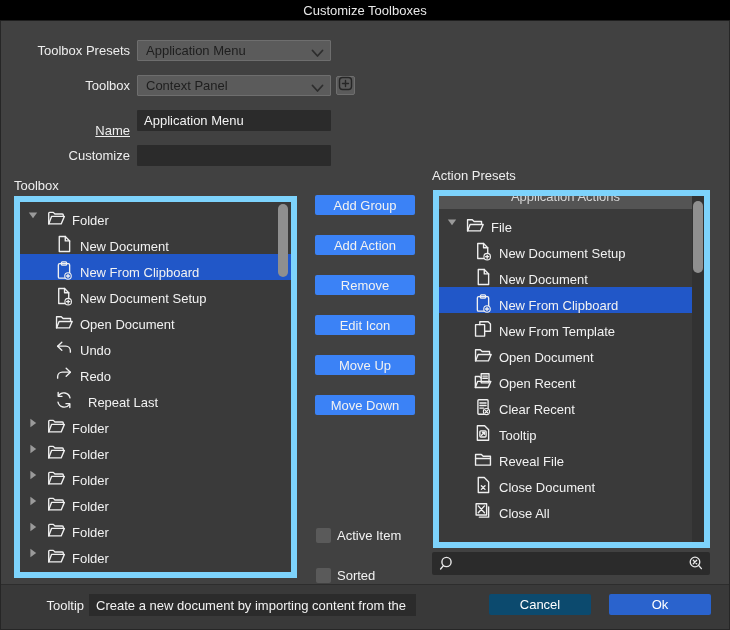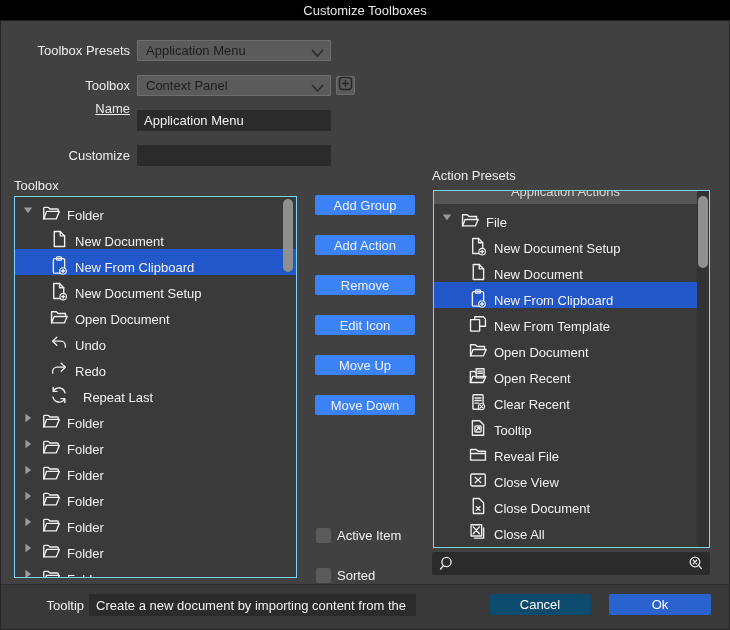--- a/index.html
+++ b/index.html
@@ -21,21 +21,21 @@
   .dropdown .chev { width:13px; height:9px; flex:0 0 auto; }
   .textinput { position:absolute; width:194px; height:21px; background:#2b2b2b; border:none; outline:none;
                color:#f2f2f2; font-size:13px; font-family:inherit; padding:0 7px; border-radius:1px; }
   .plusbtn { position:absolute; width:19px; height:19px; background:#5b5b5b; border:1px solid #6e6e6e;
              border-radius:2px; display:flex; align-items:center; justify-content:center; }
 
   
   .seclabel { position:absolute; font-size:13px; color:#eeeeee; }
 
   
-  .panel { position:absolute; background:#3a3a3a; border:1px solid #7dd3fc; overflow:hidden; }
+  .panel { position:absolute; background:#3a3a3a; border:6px solid #7dd3fc; overflow:hidden; }
   #toolbox-panel { left:14px; top:196px; width:283px; height:382px; }
   #presets-panel { left:433px; top:190px; width:277px; height:358px; }
   .tree-row { height:26px; display:flex; align-items:flex-end; font-size:13px; white-space:nowrap; }
   .tree-row.selected { background:#2157c8; }
   .narrow .tree-row, .narrow .group-header { width:calc(100% - 12px); }
   .expander { width:18px; height:26px; display:flex; align-items:center; justify-content:flex-start; flex:0 0 auto; }
   .tree-icon { width:20px; height:20px; margin-right:6px; flex:0 0 auto; display:flex; align-items:center; justify-content:center; }
   .tree-icon svg { display:block; }
   .tree-label { color:#f2f2f2; }
   .badge-bg { fill:#3a3a3a; }
@@ -107,21 +107,21 @@
   </div>
   <div class="plusbtn" style="left:336px;top:76px;">
     <span>
       <svg width="15" height="15" viewBox="0 0 15 15">
           <rect x="1.5" y="1.5" width="12" height="12" rx="3" fill="none" stroke="#262626" stroke-width="1.4"></rect>
           <path d="M7.5 4.5 v6 M4.5 7.5 h6" stroke="#262626" stroke-width="1.4" stroke-linecap="round"></path>
         </svg>
     </span>
   </div>
 
-  <div class="flabel" style="left:0;top:98px;width:130px;text-decoration:underline;">Name</div>
+  <div class="flabel" style="left:0;top:120px;width:130px;text-decoration:underline;">Name</div>
   <input class="textinput" style="left: 137px; top: 110px;" value="Application Menu">
 
   <div class="flabel" style="left:0;top:145px;width:130px;">Customize</div>
   <input class="textinput" style="left: 137px; top: 145px;" value="">
 
   <div class="seclabel" style="left:14px;top:178px;">Toolbox</div>
   <div class="panel" id="toolbox-panel">
     <div id="toolbox-list">
         <div class="tree-row" style="padding-left: 8px;">
           <span class="expander">
@@ -433,29 +433,20 @@
             <svg width="20" height="20" viewBox="0 0 22 22">
               <path fill="none" stroke="#f0f0f0" stroke-width="1.5" stroke-linecap="round" stroke-linejoin="round" d="M2.8 17.8 V6 h6.4 l2 2 h8 v9.8 z"></path>
               <path fill="none" stroke="#f0f0f0" stroke-width="1.5" stroke-linecap="round" stroke-linejoin="round" d="M2.8 10.5 h16.4"></path>
             </svg>
           </span>
           <span class="tree-label">Reveal File</span>
         </div>
         <div class="tree-row" style="padding-left: 34px;">
           <span class="tree-icon">
             <svg width="20" height="20" viewBox="0 0 22 22">
-              <rect fill="none" stroke="#f0f0f0" stroke-width="1.5" stroke-linecap="round" stroke-linejoin="round" x="3" y="4.4" width="16" height="13.2" rx="1.6"></rect>
-              <path fill="none" stroke="#f0f0f0" stroke-width="1.5" stroke-linecap="round" stroke-linejoin="round" d="M8 8.2 l6 5.6 M14 8.2 l-6 5.6"></path>
-            </svg>
-          </span>
-          <span class="tree-label">Close View</span>
-        </div>
-        <div class="tree-row" style="padding-left: 34px;">
-          <span class="tree-icon">
-            <svg width="20" height="20" viewBox="0 0 22 22">
               <path fill="none" stroke="#f0f0f0" stroke-width="1.5" stroke-linecap="round" stroke-linejoin="round" d="M5.8 2.8 h6.6 l4.8 4.8 v11.6 H5.8 z"></path>
               <path fill="none" stroke="#f0f0f0" stroke-width="1.5" stroke-linecap="round" stroke-linejoin="round" d="M9.2 11.8 l4 4 M13.2 11.8 l-4 4"></path>
             </svg>
           </span>
           <span class="tree-label">Close Document</span>
         </div>
         <div class="tree-row" style="padding-left: 34px;">
           <span class="tree-icon">
             <svg width="20" height="20" viewBox="0 0 22 22">
               <path fill="none" stroke="#f0f0f0" stroke-width="1.5" stroke-linecap="round" stroke-linejoin="round" d="M17.2 6.4 v11.4 H7"></path>

